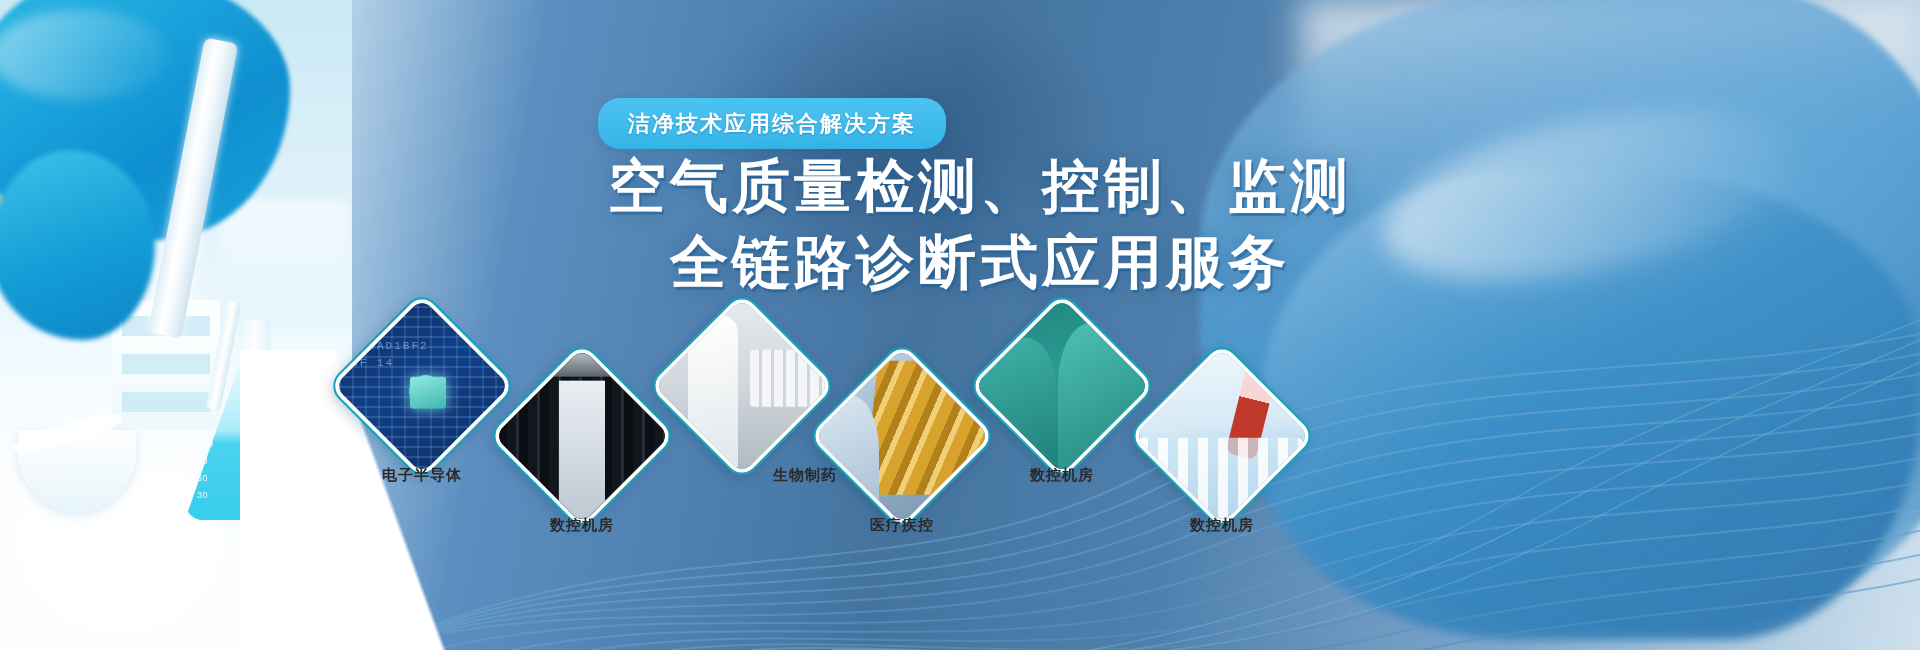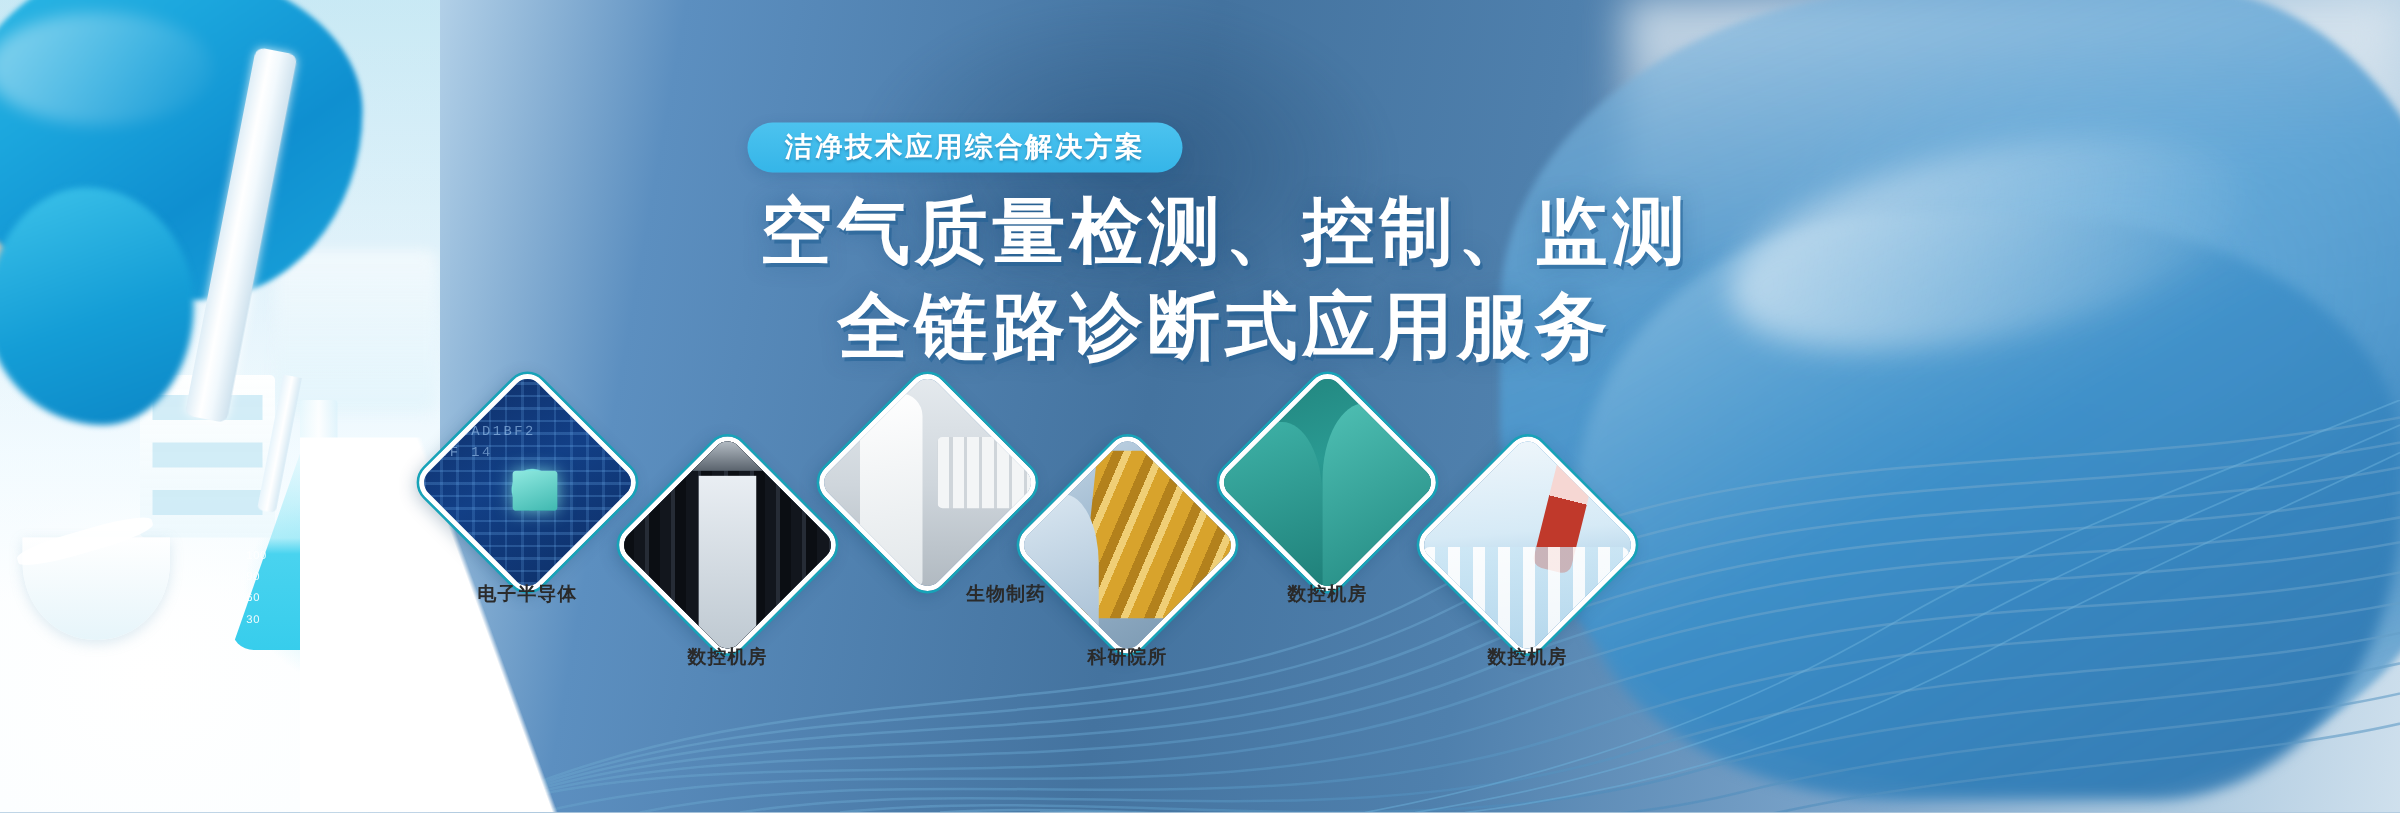--- a/index.html
+++ b/index.html
@@ -87,21 +87,21 @@
   .waves{ position:absolute; left:392px; bottom:0; width:1528px; height:330px; overflow:hidden; opacity:.95;}
   .waves svg{ display:block; }
 
   
   .white-sweep{ position:absolute; left:240px; bottom:0; width:330px; height:300px;
     background:linear-gradient(70deg,#ffffff 46%, rgba(255,255,255,0) 47%); }
 
   
   .content{ position:absolute; left:0; top:0; width:1920px; height:650px; }
 
-  .badge{ position:absolute; left:598px; top:98px; height:40px; padding:0 30px;
+  .badge{ position:absolute; left:598px; top:98px; height:51px; padding:0 30px;
     display:flex; align-items:center; justify-content:center;
     background:linear-gradient(180deg,#4cc3ef,#35b5e8); border-radius:22px;
     box-shadow:0 3px 10px rgba(20,80,130,.22); }
   .badge span{ font-size:22px; font-weight:bold; color:#ffffff; letter-spacing:2px;
     text-shadow:0 1px 2px rgba(10,70,115,.35); }
 
   .headline{ position:absolute; left:560px; top:148px; width:840px; text-align:center; }
   .headline .line{ font-size:58px; font-weight:bold; color:#ffffff; line-height:76px;
     letter-spacing:4px;
     text-shadow:2px 3px 0 rgba(31,94,147,.55), 0 0 18px rgba(18,70,120,.35); }
@@ -266,21 +266,21 @@
         <div class="dia">
           <div class="ph ph-pharma"></div>
         </div>
         <div class="label" style="top:146px;text-align:right;">生物制药</div>
       </div>
 
       <div class="card" style="left:836px; top:370px;">
         <div class="dia">
           <div class="ph ph-animal"></div>
         </div>
-        <div class="label" style="top:146px;">科研院所</div>
+        <div class="label" style="top:146px;">医疗疾控</div>
       </div>
 
       <div class="card" style="left:996px; top:320px;">
         <div class="dia">
           <div class="ph ph-medical"></div>
         </div>
         <div class="label" style="top:146px;">数控机房</div>
       </div>
 
       <div class="card" style="left:1156px; top:370px;">

